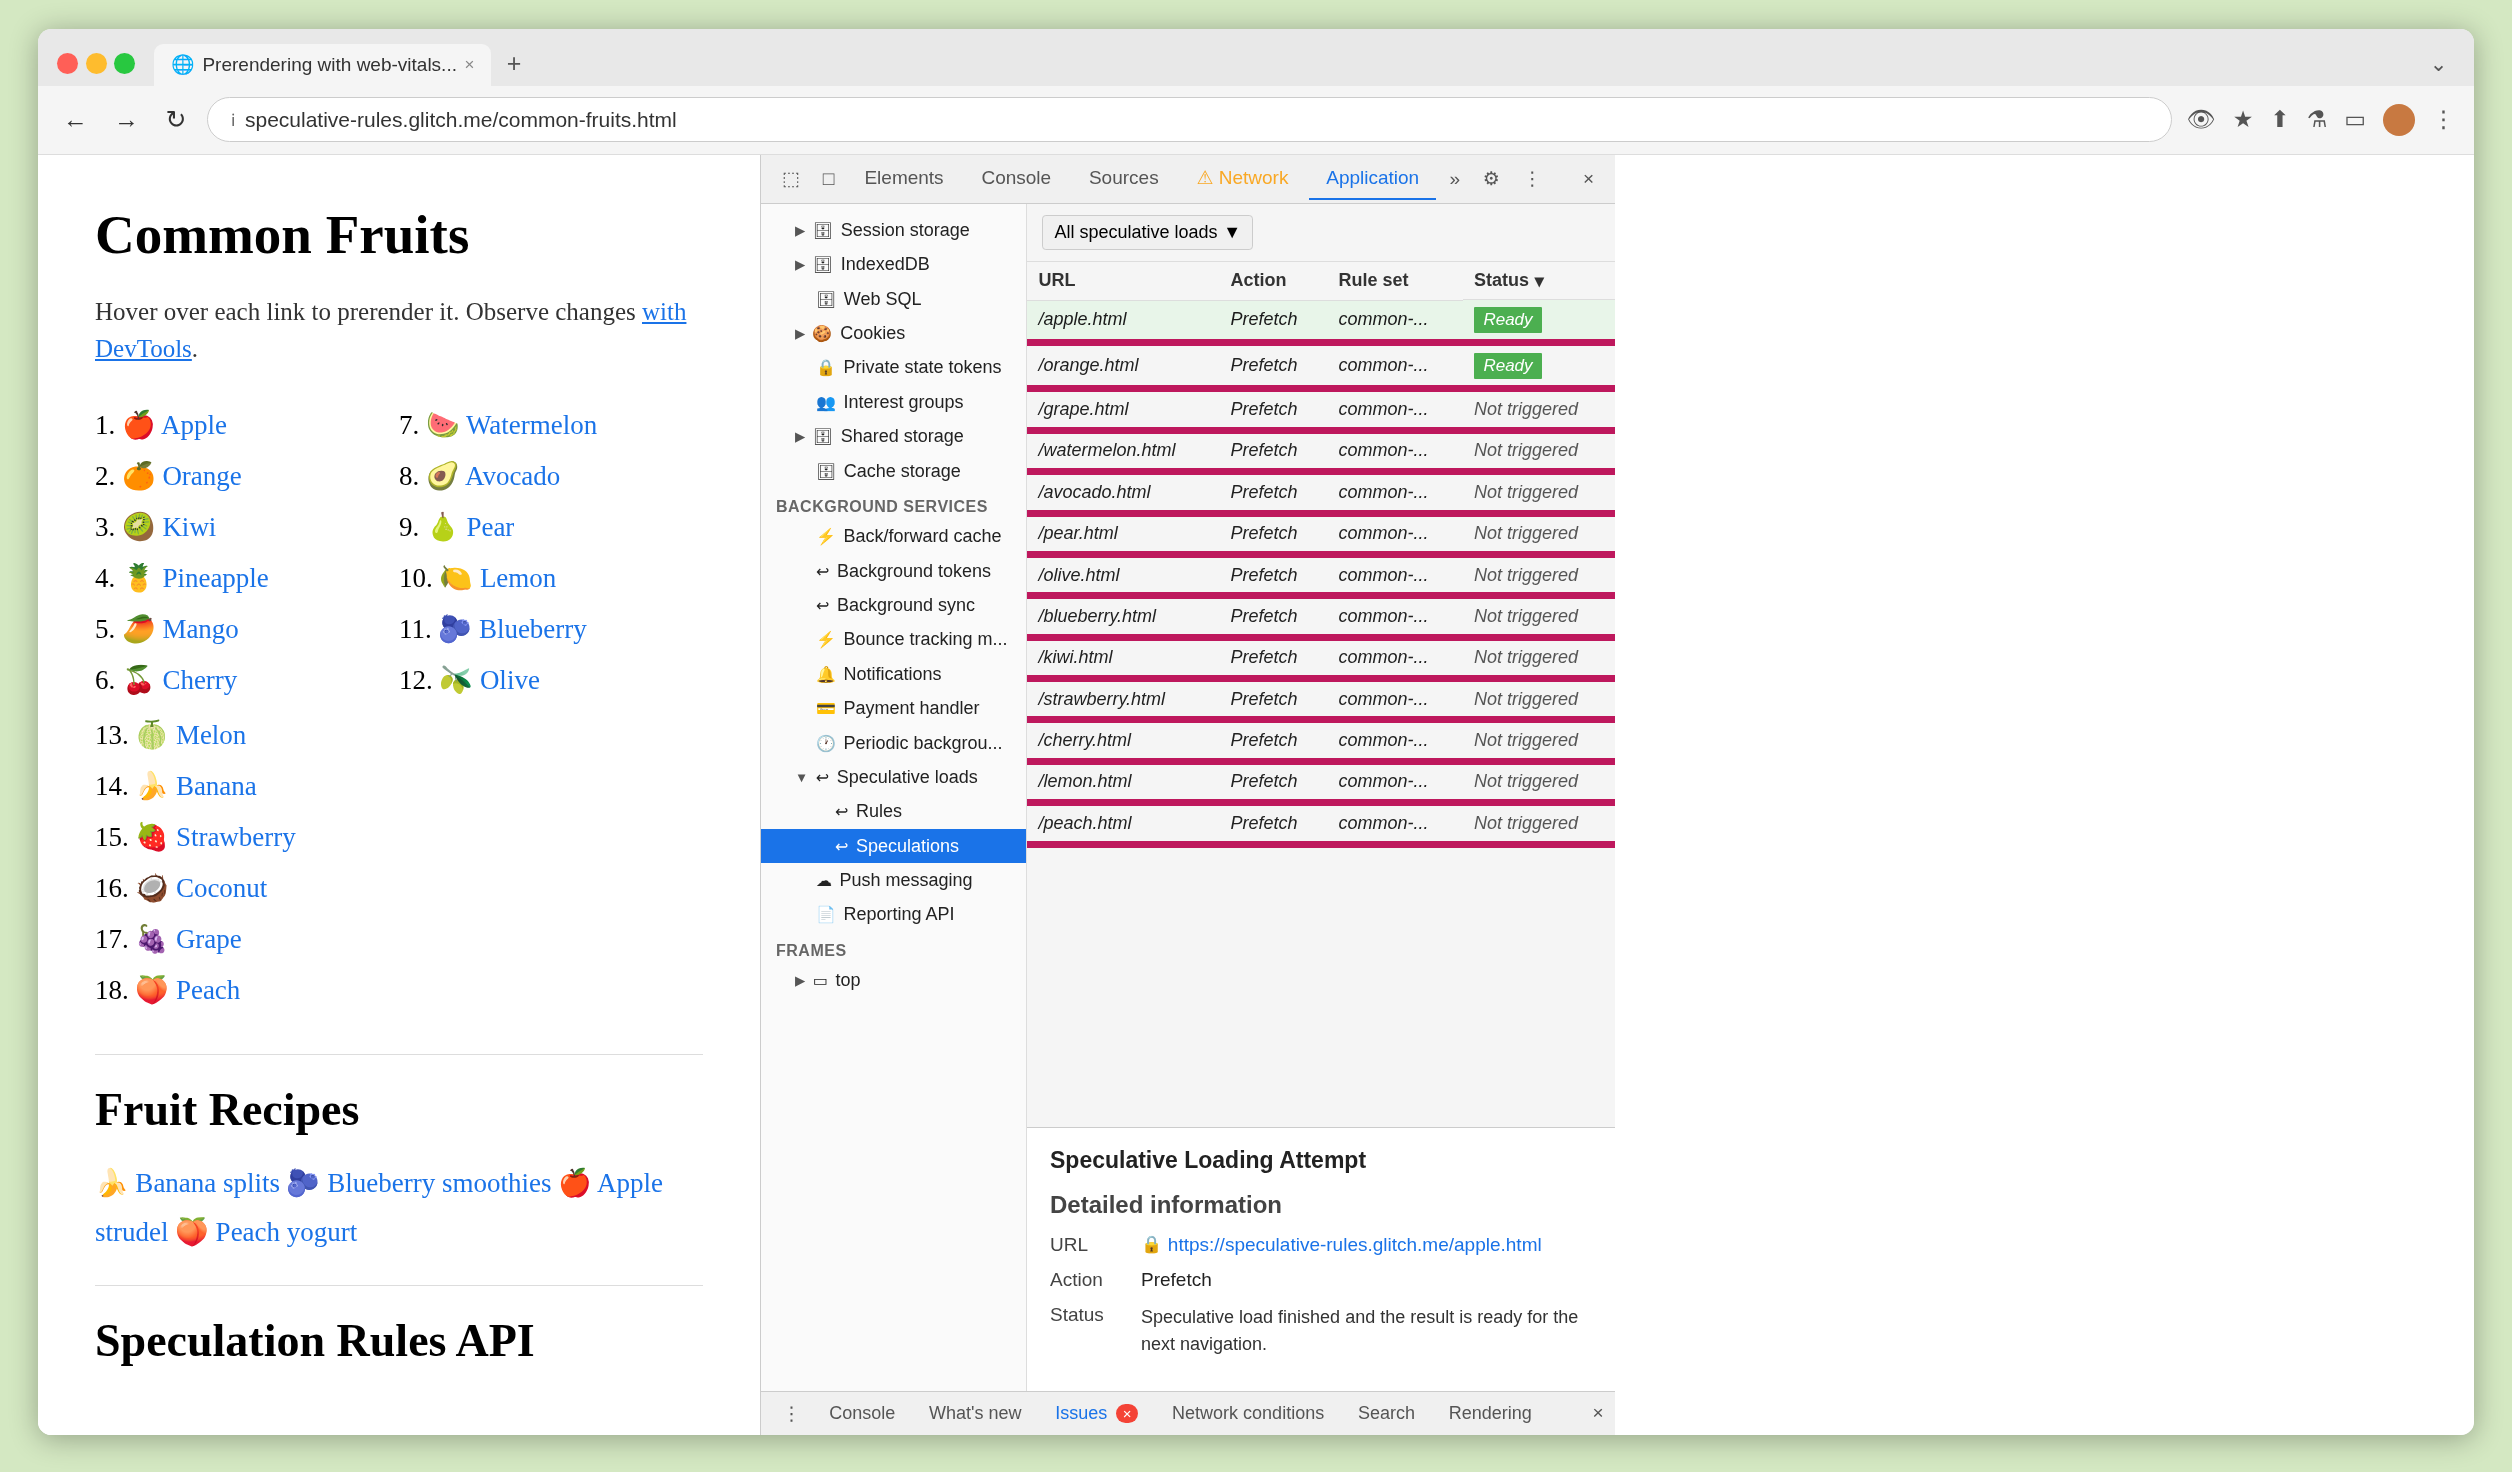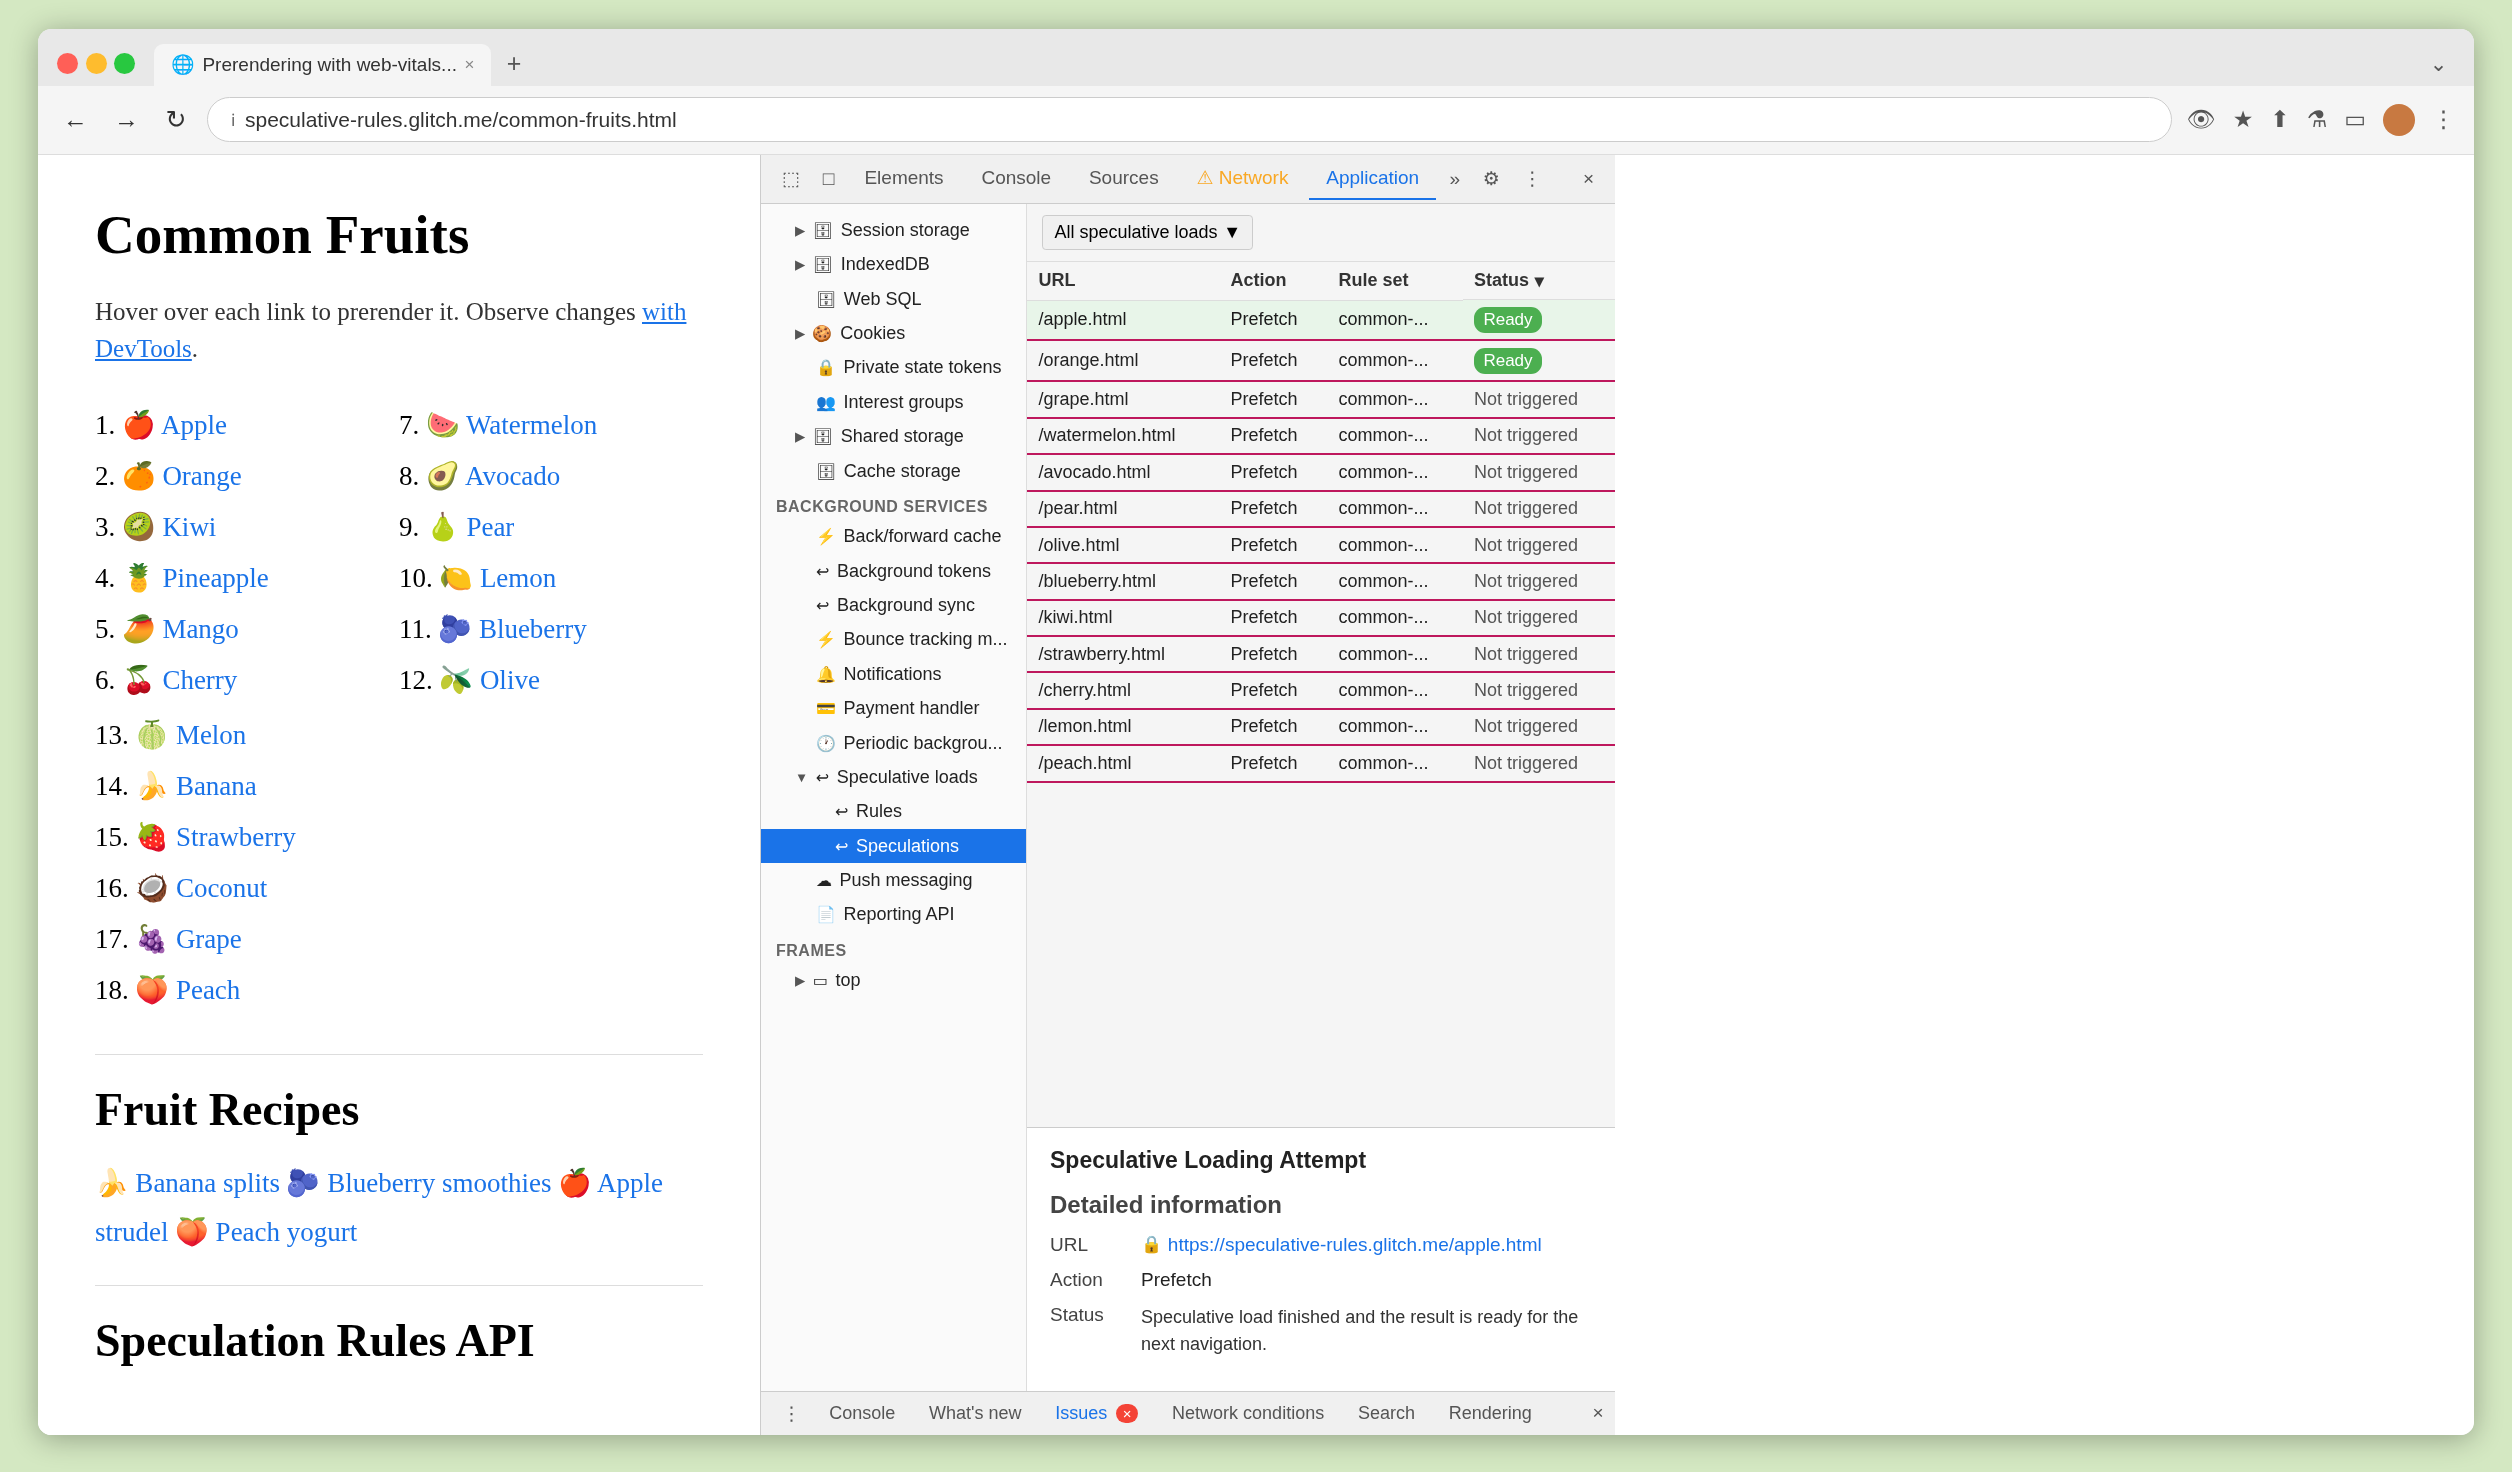--- a/index.html
+++ b/index.html
@@ -203,28 +203,28 @@
       padding: 7.6px 11.4px;
       background: #f5f5f5;
       border-bottom: 1px solid #ddd;
       font-weight: 600;
       color: #333;
       position: sticky;
       top: 0;
       z-index: 1;
     }
     .spec-table th:last-child { display: flex; align-items: center; gap: 5.7px; }
-    .spec-table td { padding: 6.7px 11.4px; border-bottom: 2px solid #be185d; color: #222; }
+    .spec-table td { padding: 6.7px 11.4px; border-bottom: 7px solid #be185d; color: #222; font-style: italic; }
     .spec-table tr.highlighted { background: #e8f5e9; }
     .spec-table tr.highlighted td { color: #1a1a1a; }
     .status-ready {
       background: #4caf50;
       color: white;
       padding: 2.9px 9.5px;
-      border-radius: 11px;
+      border-radius: 1px;
       font-size: 17px;
       display: inline-block;
     }
     .status-not { color: #555; }
 
     
     .detail-panel {
       border-top: 1px solid #ccc;
       background: white;
       padding: 19px 23px;

